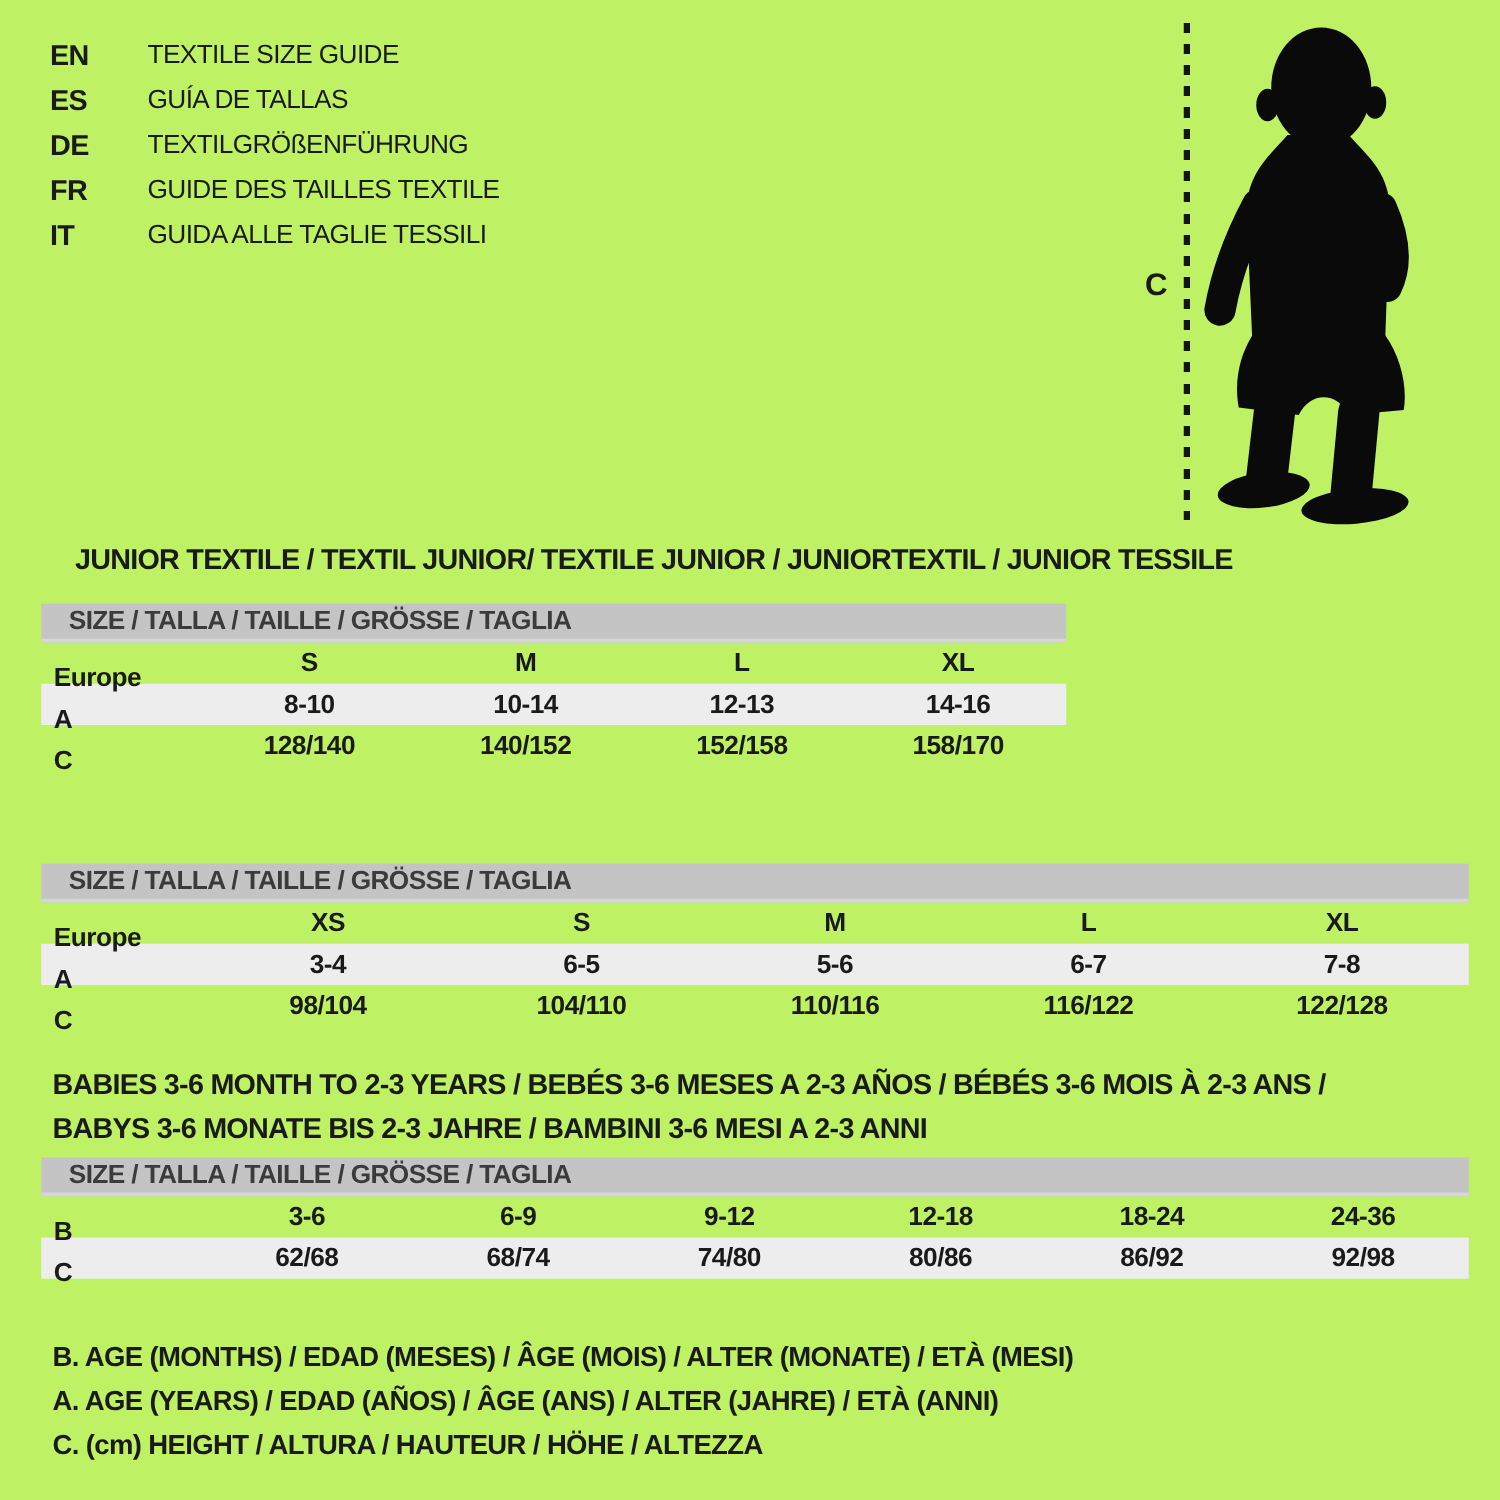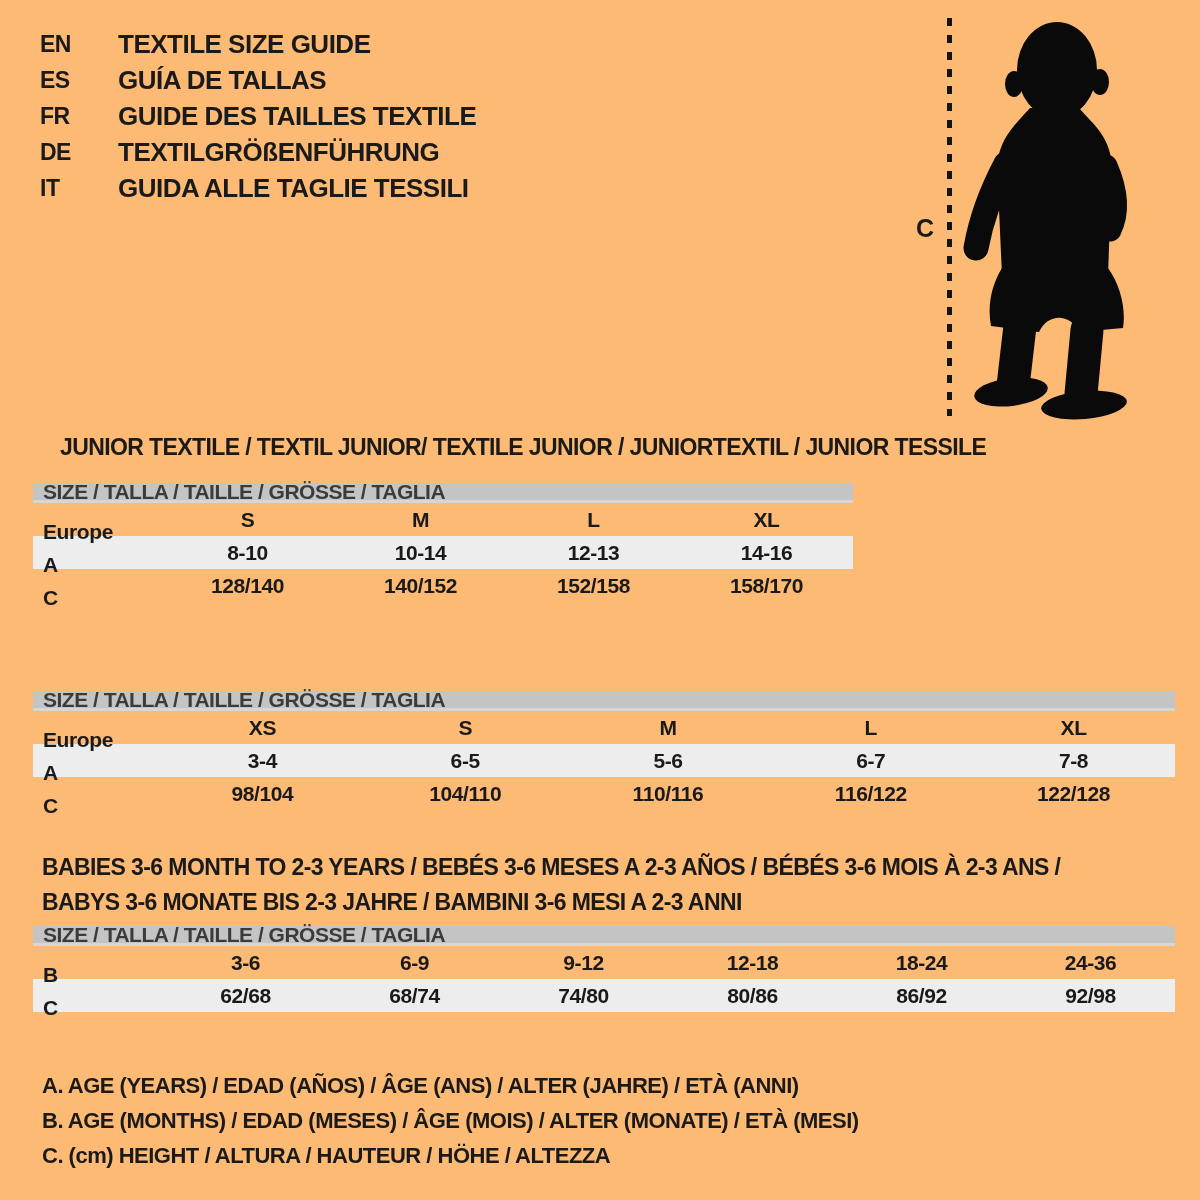--- a/index.html
+++ b/index.html
@@ -5,27 +5,27 @@
   * { margin: 0; padding: 0; box-sizing: border-box; }
   html, body { width: 1200px; height: 1200px; }
   body {
     font-family: "Liberation Sans", "DejaVu Sans", sans-serif;
     background: #ffffff;
     color: #1a1a1a;
     position: relative;
     overflow: hidden;
     -webkit-font-smoothing: antialiased;
   }
-  .page { position: absolute; inset: 0; background: #fdba74; }
+  .page { position: absolute; inset: 0; background: #bef264; }
 
   
   .lang-block { position: absolute; left: 40px; top: 26px; }
   .lang-row { display: flex; height: 36px; align-items: center; }
   .lang-code { width: 78px; font-size: 23px; font-weight: 700; letter-spacing: -0.5px; }
-  .lang-title { font-size: 26px; font-weight: 700; letter-spacing: -0.5px; }
+  .lang-title { font-size: 21px; font-weight: 400; letter-spacing: -0.5px; }
 
   
   .measure-line {
     position: absolute; left: 947px; top: 18px; width: 5px; height: 398px;
     background: repeating-linear-gradient(to bottom, #141414 0 8px, transparent 8px 17px);
   }
   .c-label {
     position: absolute; left: 916px; top: 214px;
     font-size: 25px; font-weight: 700;
   }
@@ -46,24 +46,24 @@
   .legend { position: absolute; left: 42px; top: 1068px; }
   .legend-line { font-size: 22px; font-weight: 700; letter-spacing: -0.5px; line-height: 35px; }
 
   
   .size-table { position: absolute; left: 33px; }
   #junior-table { top: 483px; width: 820px; }
   #children-table { top: 691px; width: 1142px; }
   #babies-table { top: 926px; width: 1142px; }
 
   .band {
-    height: 20px; background: #c4c4c4; color: #3b3b3b;
+    height: 31px; background: #c4c4c4; color: #3b3b3b;
     display: flex; align-items: center;
     font-size: 21px; font-weight: 700; letter-spacing: -0.5px;
-    padding-left: 10px;
+    padding-left: 22px;
     border-bottom: 3px solid #d6d6d6;
   }
   .trow { display: flex; align-items: center; height: 33px; font-size: 21px; font-weight: 700; letter-spacing: -0.4px; }
   .trow.alt { background: #ededed; }
   .rlabel { width: 128px; padding-left: 10px; flex: none; margin-top: 24px; }
   .cell { flex: 1 1 0; text-align: center; }
 </style>
 </head>
 <body>
 
@@ -72,26 +72,26 @@
   <div class="lang-block">
     <div class="lang-row">
       <span class="lang-code">EN</span>
       <span class="lang-title">TEXTILE SIZE GUIDE</span>
     </div>
     <div class="lang-row">
       <span class="lang-code">ES</span>
       <span class="lang-title">GUÍA DE TALLAS</span>
     </div>
     <div class="lang-row">
+      <span class="lang-code">DE</span>
+      <span class="lang-title">TEXTILGRÖßENFÜHRUNG</span>
+    </div>
+    <div class="lang-row">
       <span class="lang-code">FR</span>
       <span class="lang-title">GUIDE DES TAILLES TEXTILE</span>
-    </div>
-    <div class="lang-row">
-      <span class="lang-code">DE</span>
-      <span class="lang-title">TEXTILGRÖßENFÜHRUNG</span>
     </div>
     <div class="lang-row">
       <span class="lang-code">IT</span>
       <span class="lang-title">GUIDA ALLE TAGLIE TESSILI</span>
     </div>
   </div>
 
   <div class="measure-line"></div>
   <div class="c-label">C</div>
   <svg class="silhouette" viewBox="0 0 184 408" xmlns="http://www.w3.org/2000/svg" fill="#0a0a0a" stroke="none">
@@ -182,18 +182,18 @@
       <span class="cell">62/68</span>
       <span class="cell">68/74</span>
       <span class="cell">74/80</span>
       <span class="cell">80/86</span>
       <span class="cell">86/92</span>
       <span class="cell">92/98</span>
     </div>
   </div>
 
   <div class="legend">
+    <div class="legend-line">B. AGE (MONTHS) / EDAD (MESES) / ÂGE (MOIS) / ALTER (MONATE) / ETÀ (MESI)</div>
     <div class="legend-line">A. AGE (YEARS) / EDAD (AÑOS) / ÂGE (ANS) / ALTER (JAHRE) / ETÀ (ANNI)</div>
-    <div class="legend-line">B. AGE (MONTHS) / EDAD (MESES) / ÂGE (MOIS) / ALTER (MONATE) / ETÀ (MESI)</div>
     <div class="legend-line">C. (cm) HEIGHT / ALTURA / HAUTEUR / HÖHE / ALTEZZA</div>
   </div>
 
 </div>
 
 </body></html>

